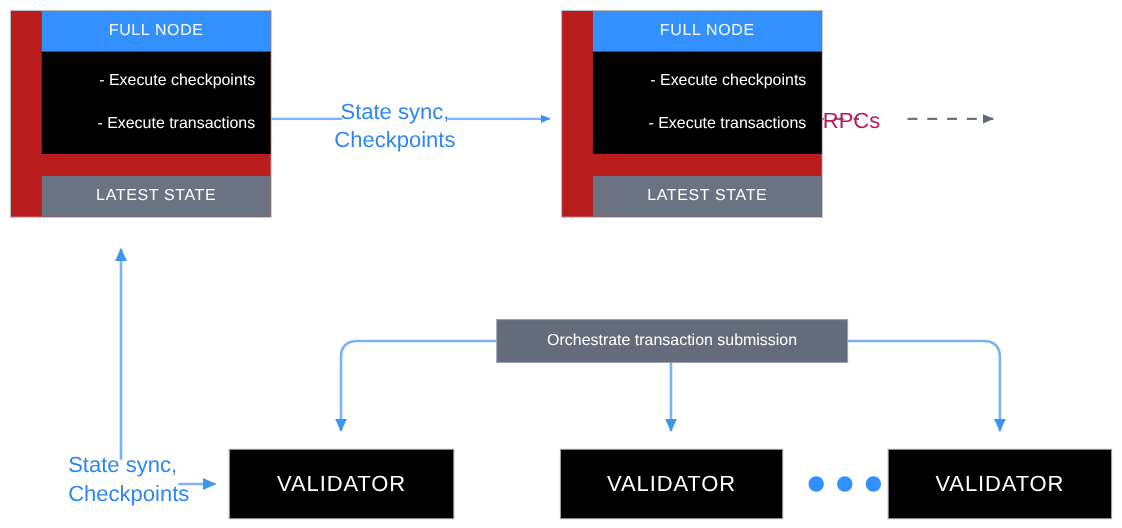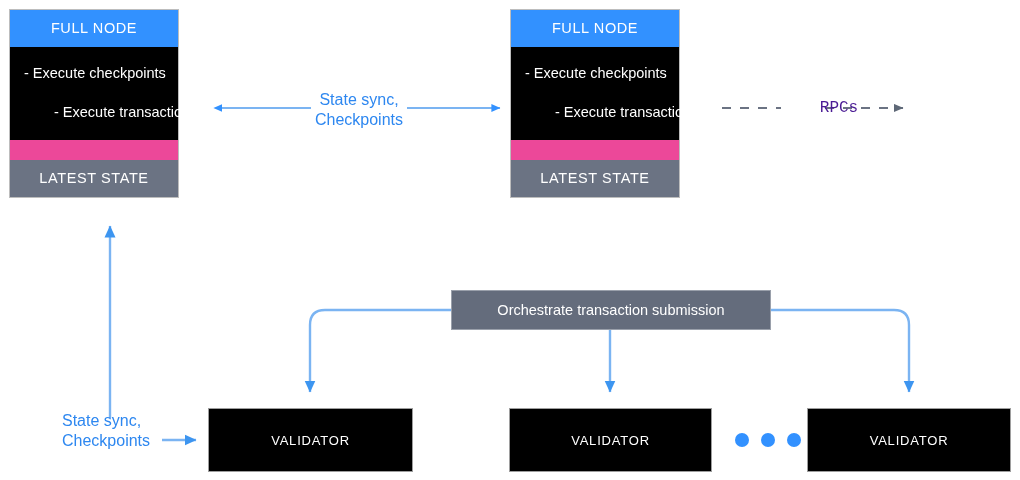--- a/index.html
+++ b/index.html
@@ -24,23 +24,24 @@
     left: 0;
     top: 0;
     width: 1020px;
     height: 480px;
     pointer-events: none;
   }
 
   
   .fullnode {
     position: absolute;
-    width: 168px;
-    background: #ec4899;
+    width: 208px;
+    background: #b91c1c;
     box-shadow: 0 0 0 1px #bdbdbd;
+    padding-left: 28px;
   }
   .fn-header {
     background: #3291ff;
     color: #ffffff;
     font-size: 14.5px;
     letter-spacing: 0.6px;
     text-align: center;
     padding: 10px 0 11px 0;
   }
   .fn-body {
@@ -77,33 +78,33 @@
     align-items: center;
     justify-content: center;
     box-shadow: 0 0 0 1px #9aa0ab;
   }
 
   
   .validator {
     position: absolute;
     background: #000000;
     color: #ffffff;
-    font-size: 13px;
+    font-size: 20px;
     letter-spacing: 0.8px;
     display: flex;
     align-items: center;
     justify-content: center;
     box-shadow: 0 0 0 1px #9e9e9e;
   }
 
   
   .wire-label {
     position: absolute;
     color: #2d87f0;
-    font-size: 16px;
+    font-size: 20px;
     line-height: 1.28;
     text-align: center;
     white-space: pre-line;
   }
   .wire-label.left-align { text-align: left; }
 
   
   .dots {
     position: absolute;
     display: flex;
@@ -181,21 +182,21 @@
     <div class="fn-body">
       <p class="fn-bullet">- Execute checkpoints</p>
       <p class="fn-bullet">- Execute transactions</p>
     </div>
     <div class="fn-footer">LATEST STATE</div>
   </div>
 
   <div class="wire-label" style="left:300px; top:90px; width:118px;">State sync,
 Checkpoints</div>
 
-  <div class="wire-label" style="left:816px; top:98px; width:46px; color:#4c1d95;font-family:Liberation Mono, monospace;">RPCs</div>
+  <div class="wire-label" style="left:748px; top:98px; width:46px; color:#be185d;">RPCs</div>
 
   <div class="wire-label left-align" style="left:62px; top:411px; width:102px;">State sync,
 Checkpoints</div>
 
   <div class="orchestrate" style="left:452px; top:291px; width:318px; height:38px;align-items:center;">
     <span>Orchestrate transaction submission</span>
   </div>
 
   <div class="validator" style="left:209px; top:409px; width:203px; height:62px;">
     <span>VALIDATOR</span>

